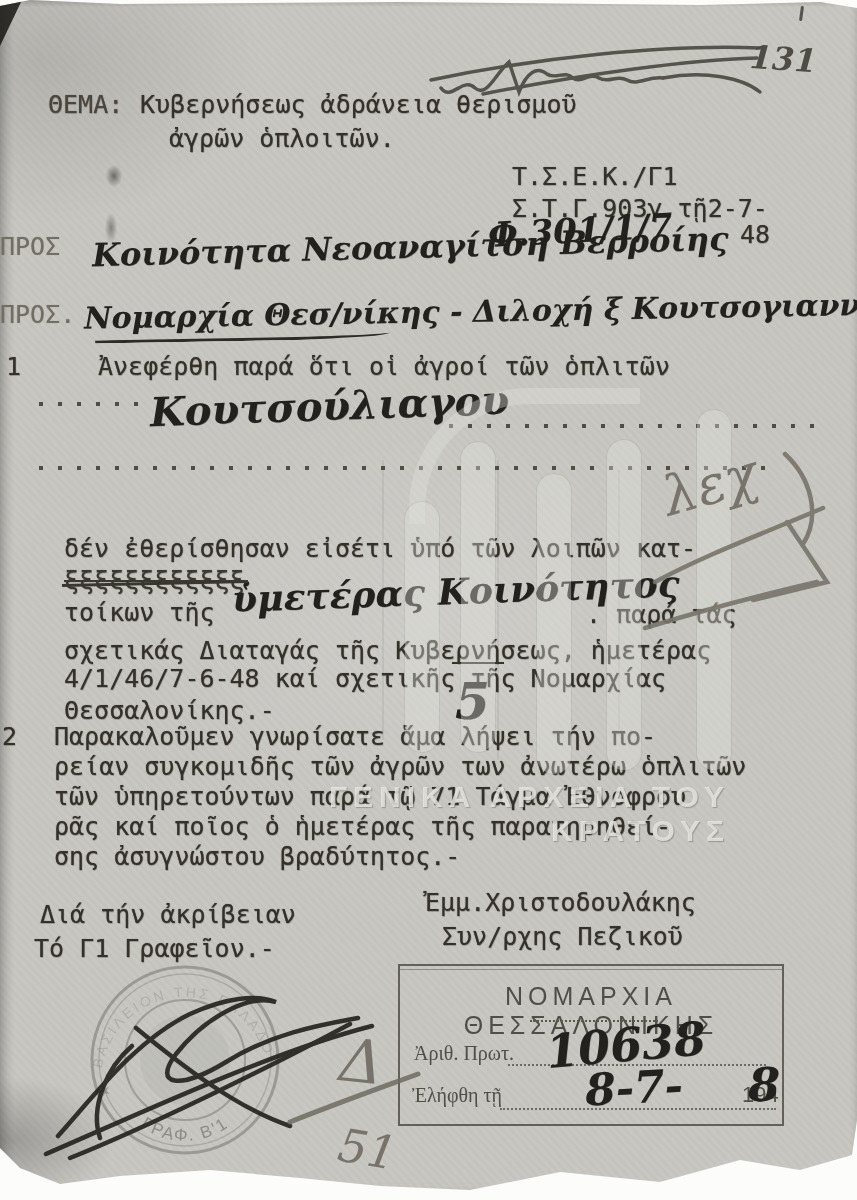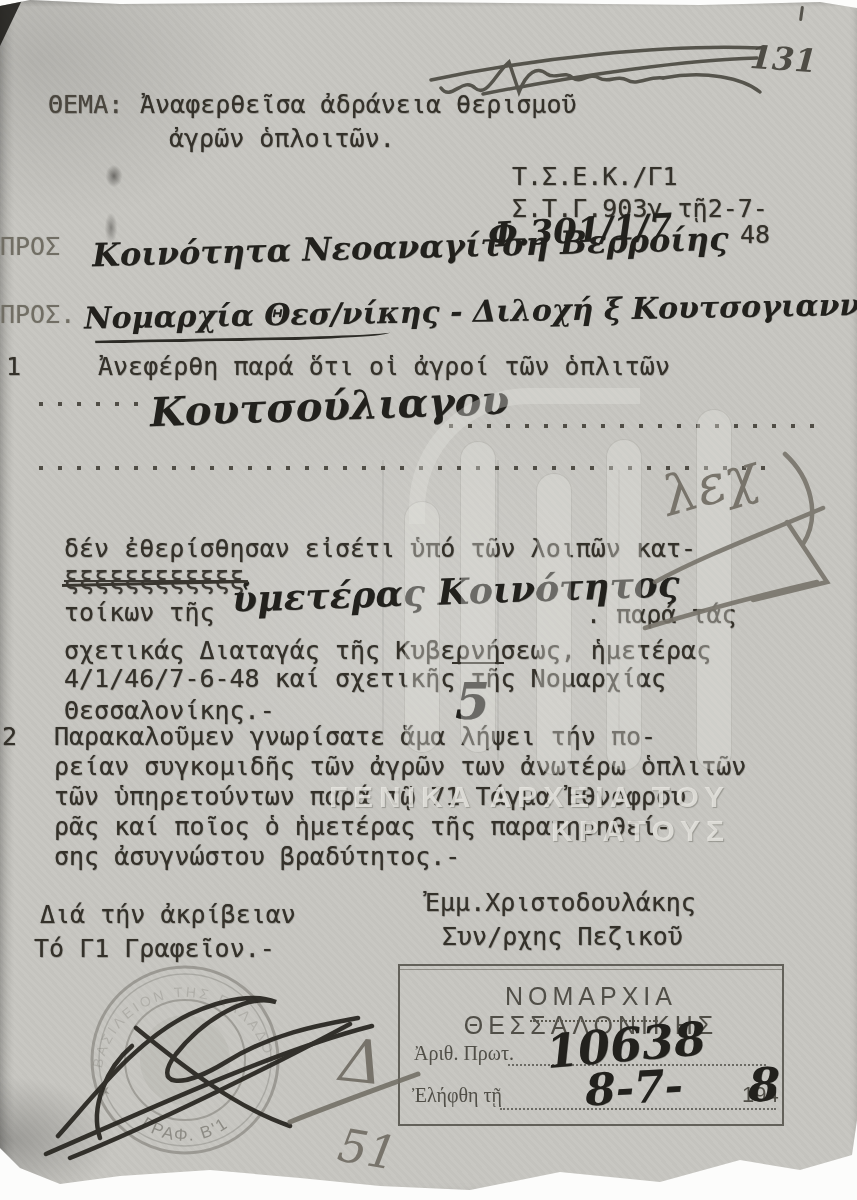--- a/index.html
+++ b/index.html
@@ -80,21 +80,21 @@
       <g fill="none" stroke="#4a4840" stroke-width="3.5" stroke-linecap="round" opacity=".9">
         <path d="M16,66 C26,80 38,54 50,66 C62,76 70,52 84,40 L94,70 C102,50 112,44 122,52 C130,58 140,48 148,56 C156,62 164,50 174,56 C184,62 192,52 202,58 C212,64 224,54 238,56"></path>
         <path d="M6,58 C110,36 240,22 335,26"></path>
         <path d="M58,72 C160,52 262,38 332,36"></path>
         <path d="M238,56 C280,48 318,56 335,70"></path>
       </g>
     </svg>
     <div class="abs hand pencil" style="left:750px;top:40px;font-size:32px;transform:rotate(4deg);color:#4e4c45;">131</div>
 
     <div class="abs typed" style="left:48px;top:90px;color:#4a463e;">ΘΕΜΑ:</div>
-    <div class="abs typed" style="left:140px;top:90px;">Ἀναφερθεῖσα ἀδράνεια θερισμοῦ</div>
+    <div class="abs typed" style="left:140px;top:90px;">Κυβερνήσεως ἀδράνεια θερισμοῦ</div>
     <div class="abs typed" style="left:150px;top:124px;margin-left:19px;">ἀγρῶν ὁπλοιτῶν.</div>
 
     <div class="abs typed" style="left:512px;top:162px;">Τ.Σ.Ε.Κ./Γ1</div>
     <div class="abs typed" style="left:512px;top:194px;">Σ.Τ.Γ.903γ τῇ2-7-</div>
     <div class="abs hand" style="left:488px;top:210px;font-size:34px;transform:rotate(-3deg);">Φ.301/1/7</div>
     <div class="abs typed" style="left:740px;top:220px;">48</div>
 
     <div class="abs typed typed-faded" style="left:0px;top:232px;">ΠΡΟΣ</div>
     <div class="abs hand" style="left:92px;top:228px;font-size:32px;transform:rotate(-1.5deg);">Κοινότητα Νεοαναγίτση Βερροίης</div>
     <div class="abs typed typed-faded" style="left:0px;top:300px;">ΠΡΟΣ.</div>

